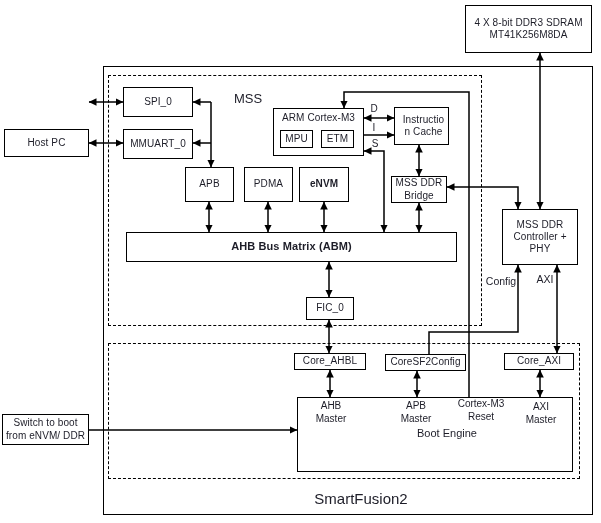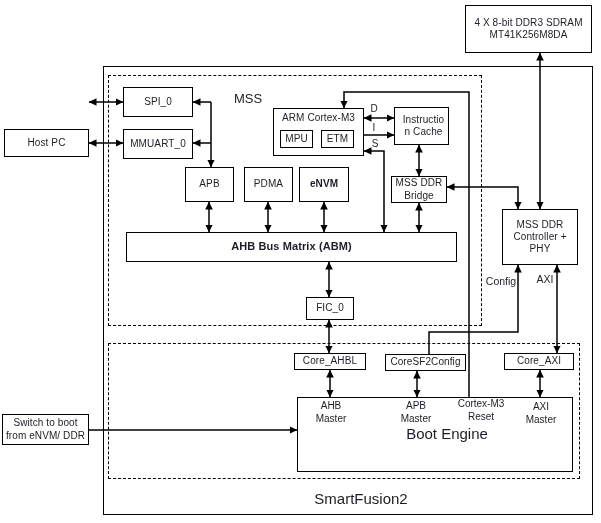--- a/index.html
+++ b/index.html
@@ -124,21 +124,21 @@
     </div>
     <div class="box" style="left: 385px; top: 354px; width: 81px; height: 17px;">
       <div>CoreSF2Config</div>
     </div>
     <div class="box" style="left: 504px; top: 353px; width: 70px; height: 17px;">
       <div>Core_AXI</div>
     </div>
     <div class="box" style="left: 297px; top: 397px; width: 276px; height: 75px;"></div>
     <div class="flabel bold" style="left: 236px; top: 99px; font-size: 13px;">MSS</div>
     <div class="flabel bold" style="left: 349px; top: 499px; font-size: 15px;">SmartFusion2</div>
-    <div class="flabel bold" style="left: 435px; top: 434px; font-size: 15px;">Boot Engine</div>
+    <div class="flabel bold" style="left: 435px; top: 434px; font-size: 11px;">Boot Engine</div>
     <div class="flabel" style="left: 331px; top: 412px; font-size: 10px;">
       <div>AHB</div>
       <div>Master</div>
     </div>
     <div class="flabel" style="left: 416px; top: 412px; font-size: 10px;">
       <div>APB</div>
       <div>Master</div>
     </div>
     <div class="flabel" style="left: 481px; top: 410px; font-size: 10px;">
       <div>Cortex-M3</div>

